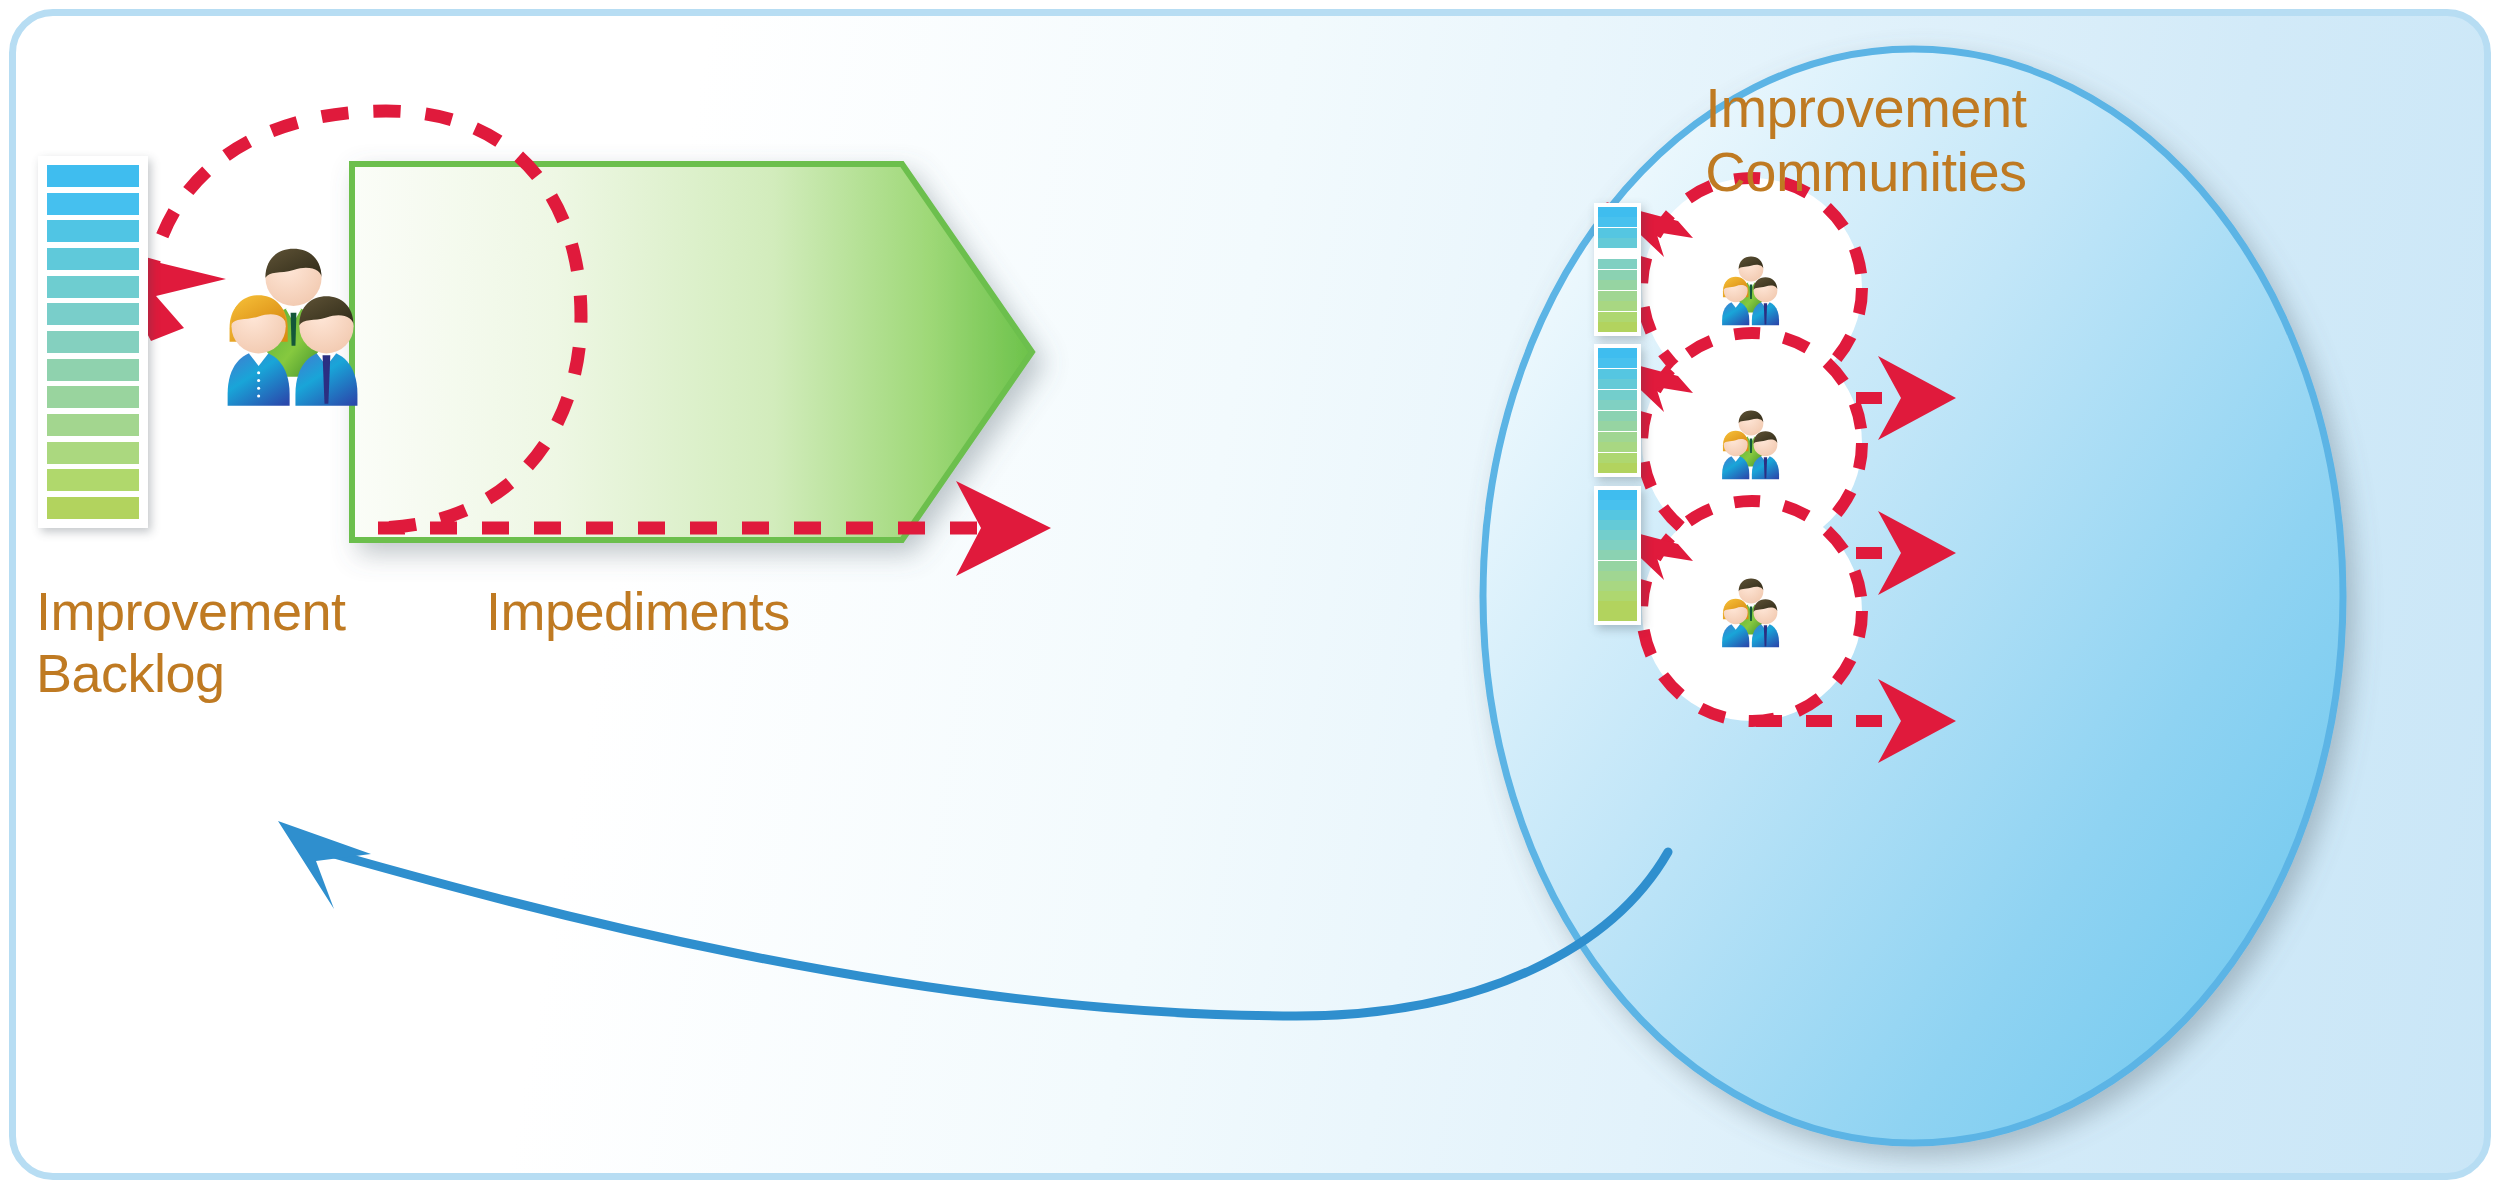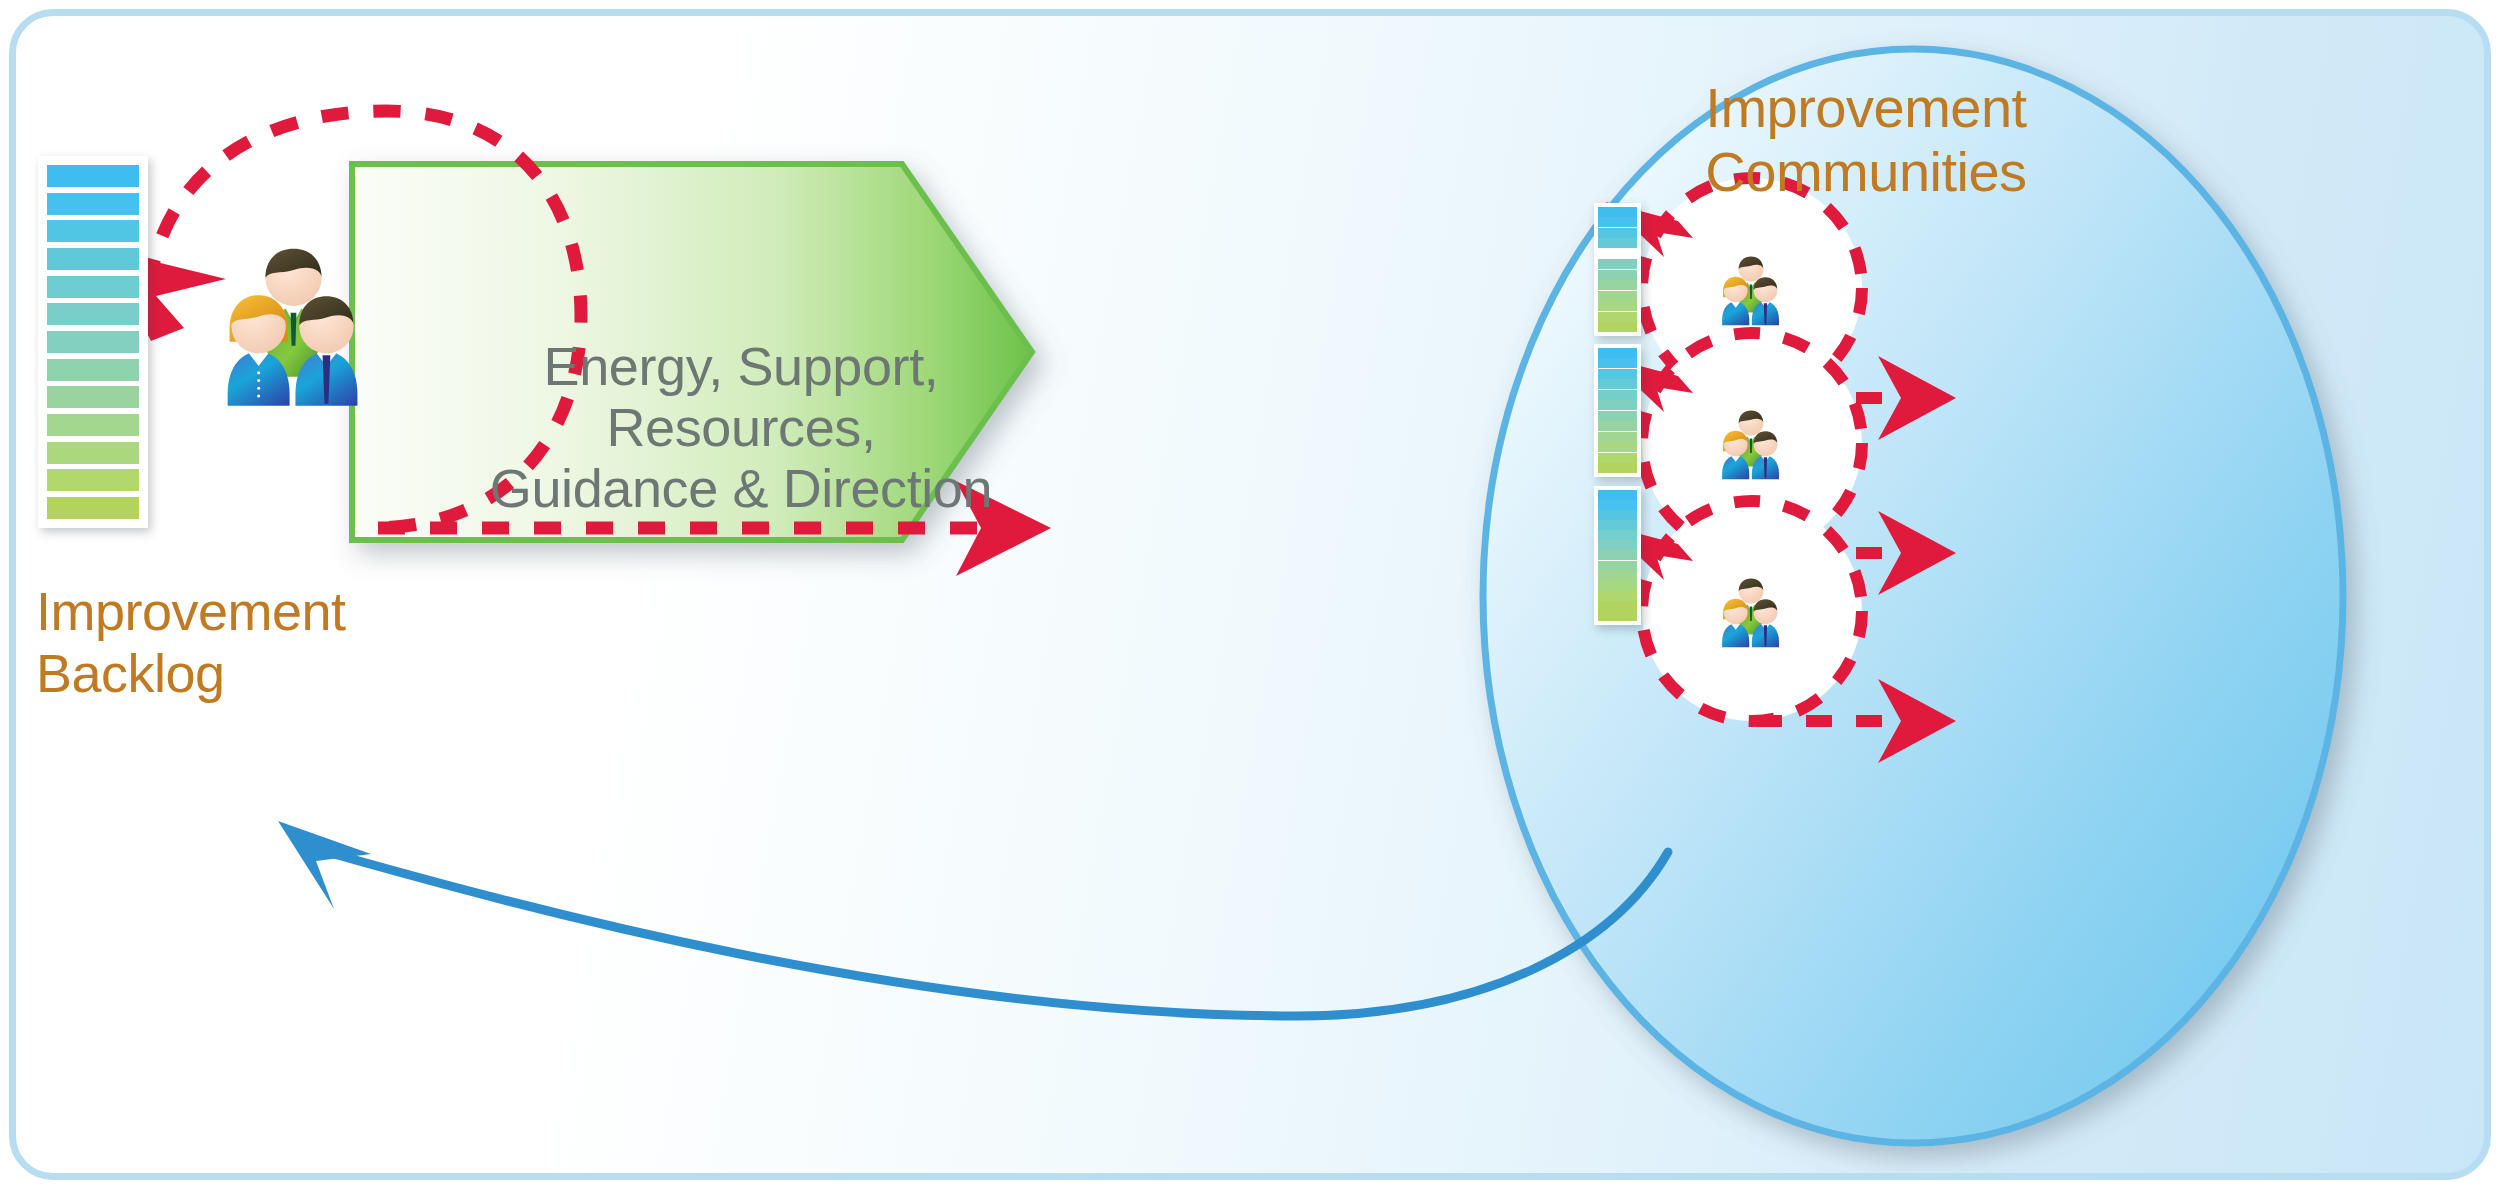--- a/index.html
+++ b/index.html
@@ -354,18 +354,17 @@
         </g>
       </defs>
     </svg>
 
     <div class="label" id="label-backlog">Improvement
 Backlog</div>
 
     <div class="label" id="label-communities">Improvement
 Communities</div>
 
-
-    <div id="label-flow">Energy, Support, Resources,
-Guidance &amp; Direction</div>
+    <div class="label" id="label-impediments">Impediments</div>
+
 
   </div>
 </div>
 
 </body></html>

